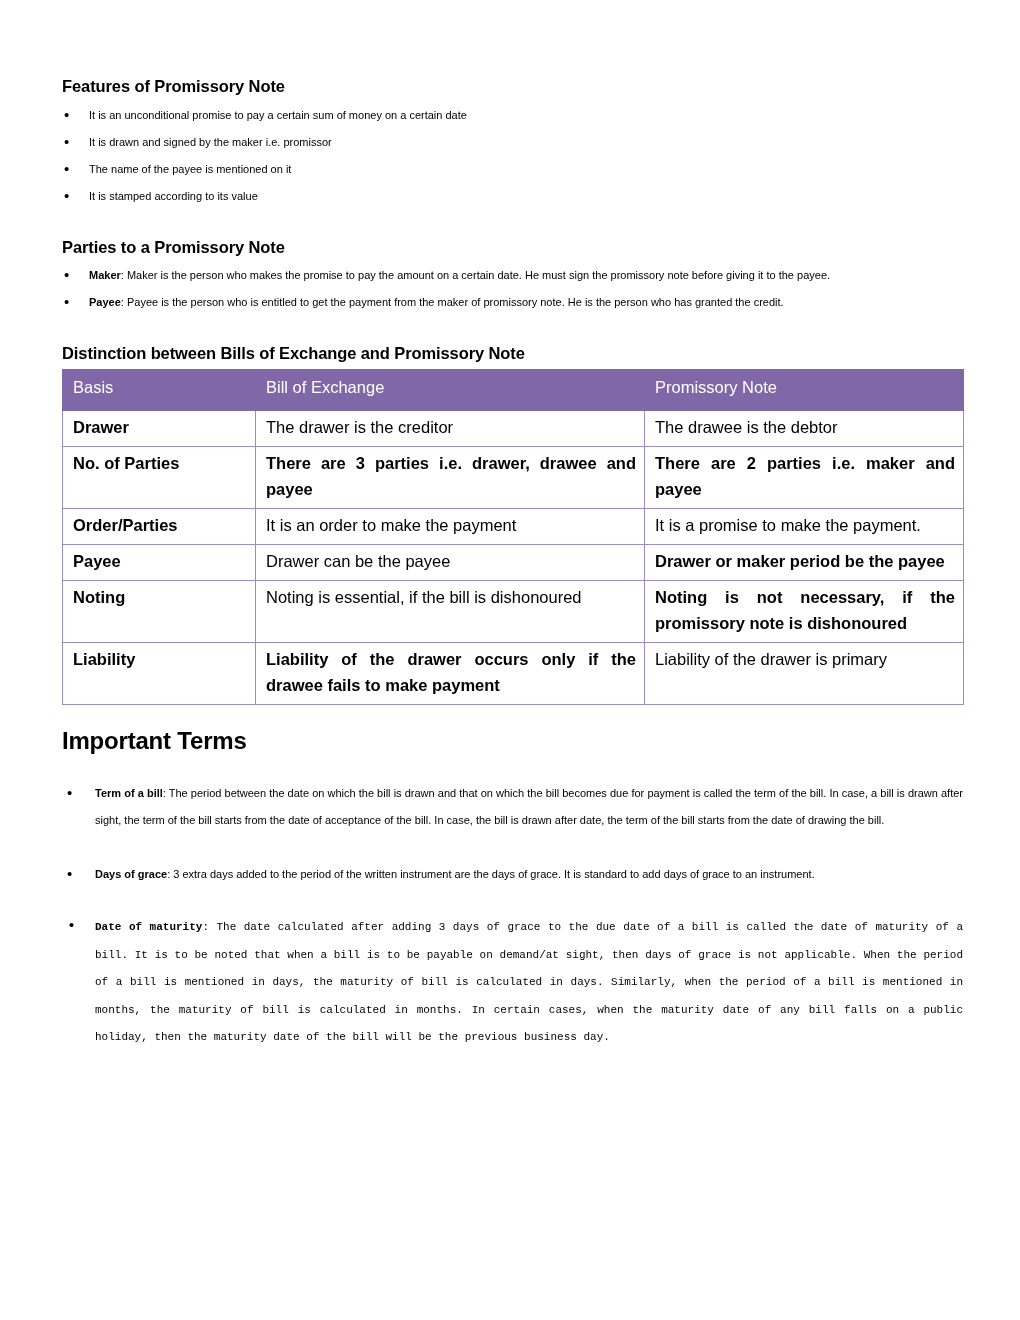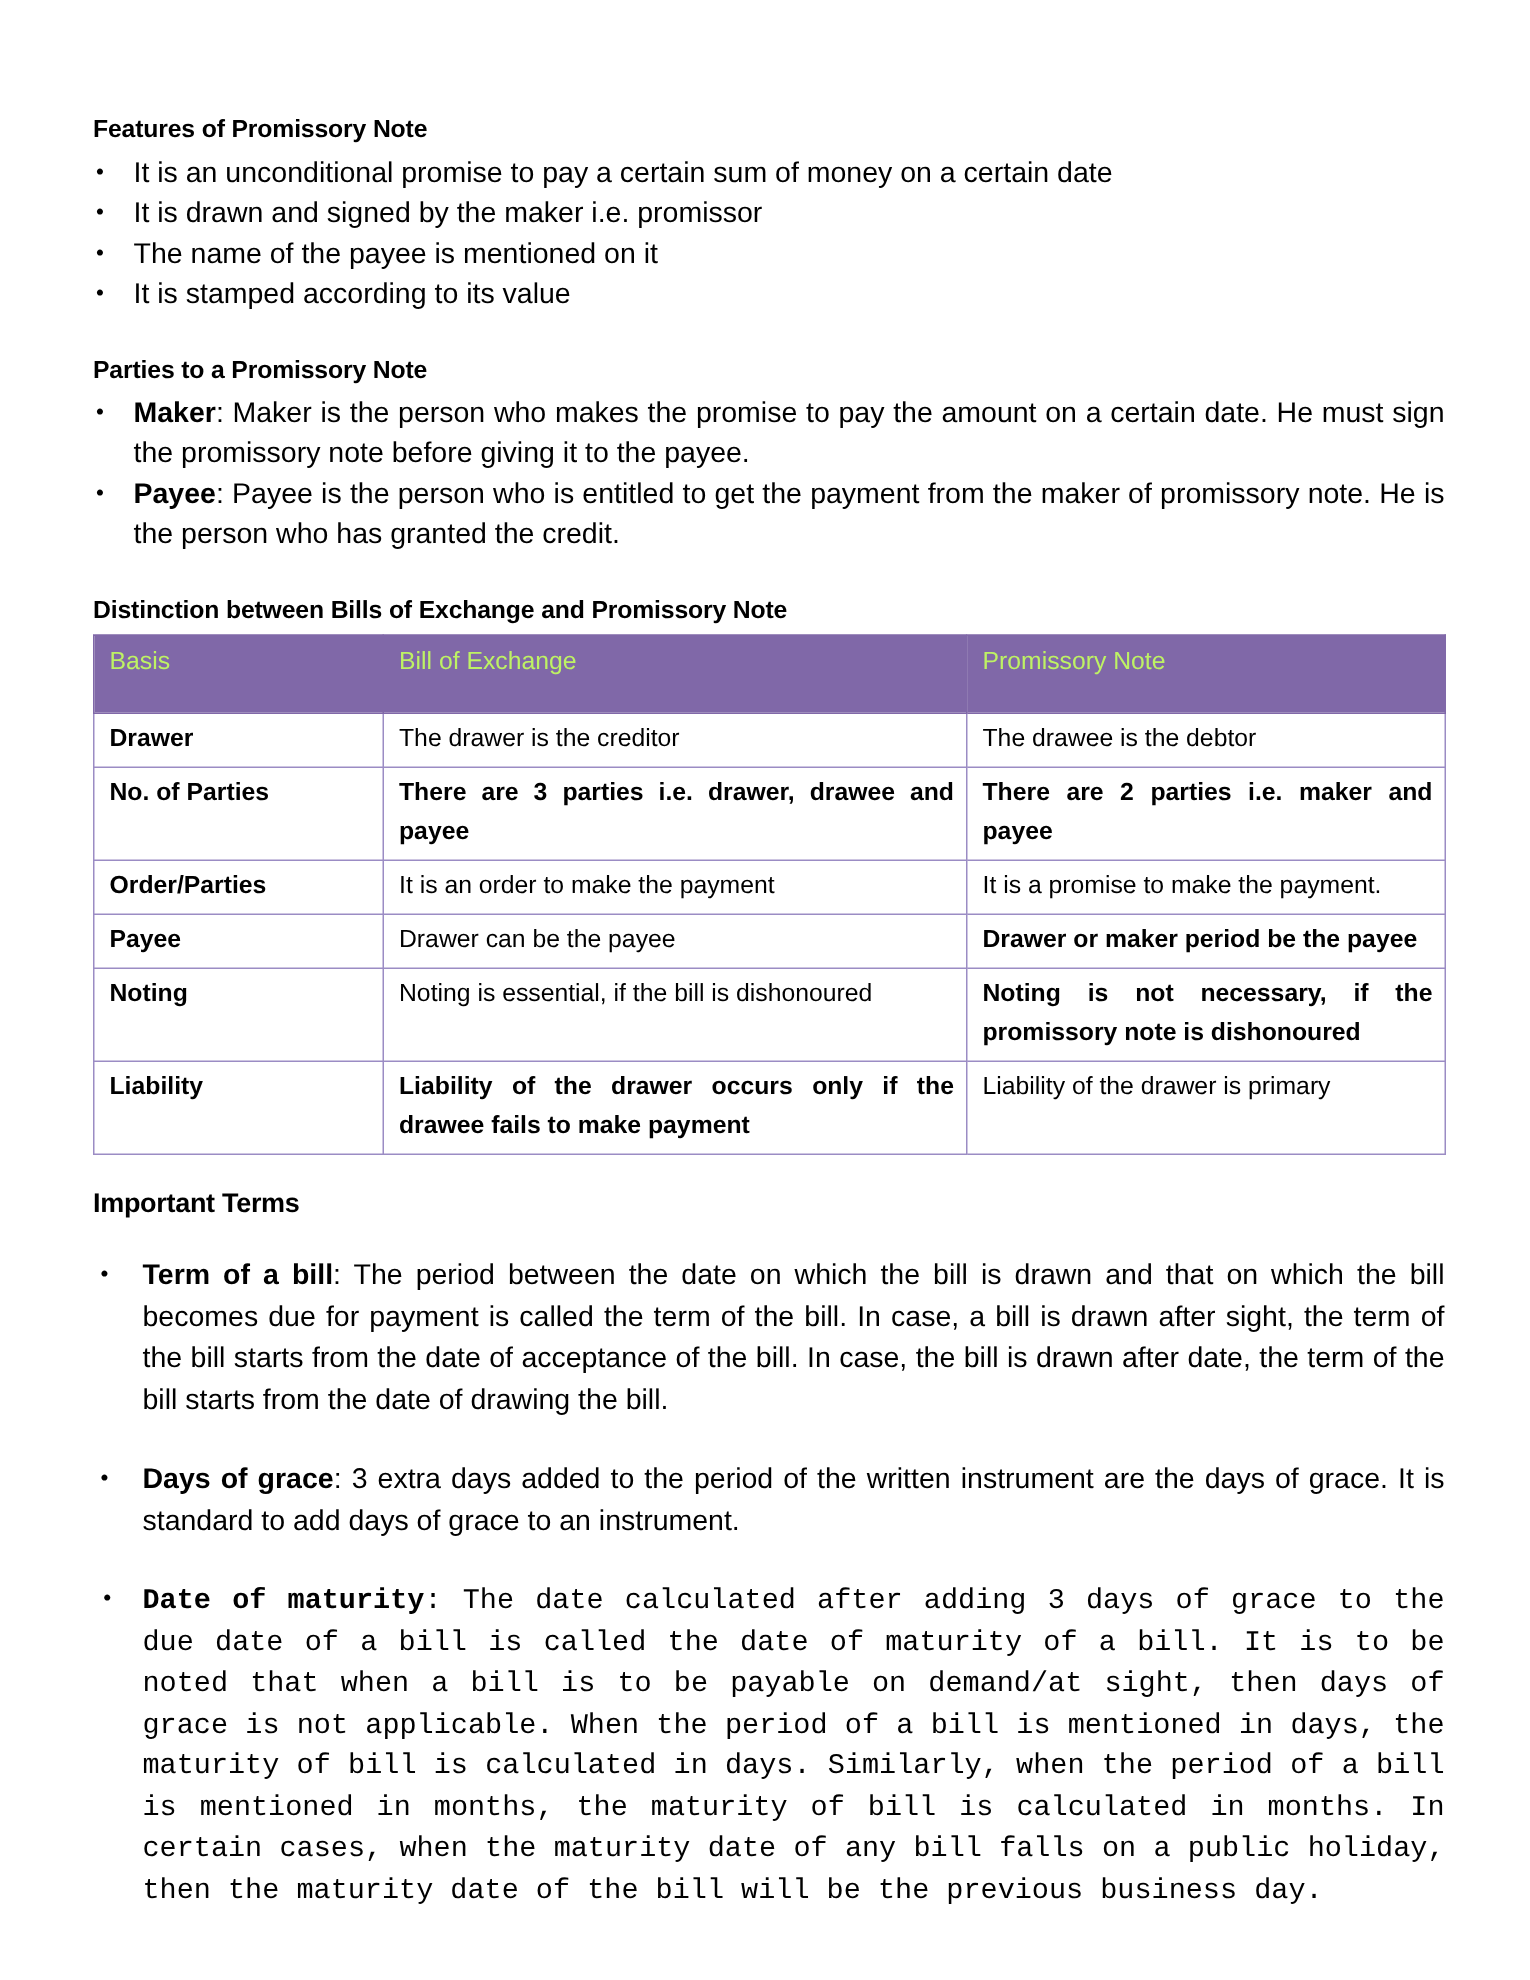--- a/index.html
+++ b/index.html
@@ -25,36 +25,36 @@
 
   
   .sec-heading {
     font-size: 16.5px;
     font-weight: bold;
     line-height: 1.25;
     margin: 0 0 5px 0;
     letter-spacing: -0.1px;
   }
   .big-heading {
-    font-size: 18px;
+    font-size: 24px;
     font-weight: bold;
     line-height: 1.25;
     margin: 0;
     letter-spacing: -0.2px;
   }
 
   
   .blist {
     list-style: none;
     margin: 0;
     padding: 0;
   }
   .blist li {
     position: relative;
-    font-size: 19px;
+    font-size: 11px;
     line-height: 27px;
     padding-left: 27px;
     margin: 0;
   }
   .blist li::before {
     content: "\2022";
     position: absolute;
     left: 2px;
     top: -1px;
     font-size: 15px;
@@ -104,25 +104,25 @@
 
   table.dist th, table.dist td {
     border: 1.5px solid #9b8cc4;
     vertical-align: top;
     padding: 3px 8px 6px 10px;
     font-size: 16.5px;
     line-height: 26px;
   }
   table.dist thead th {
     background: #8068a8;
-    color: #bef264;
+    color: #ffffff;
     font-weight: normal;
     text-align: left;
     border-color: #8068a8;
-    padding: 4px 8px 21px 10px;
+    padding: 4px 8px 10px 10px;
   }
   table.dist td.basis {
     font-weight: bold;
   }
   table.dist td.just {
     text-align: justify;
     text-justify: inter-word;
     font-weight: bold;
   }
 </style>

